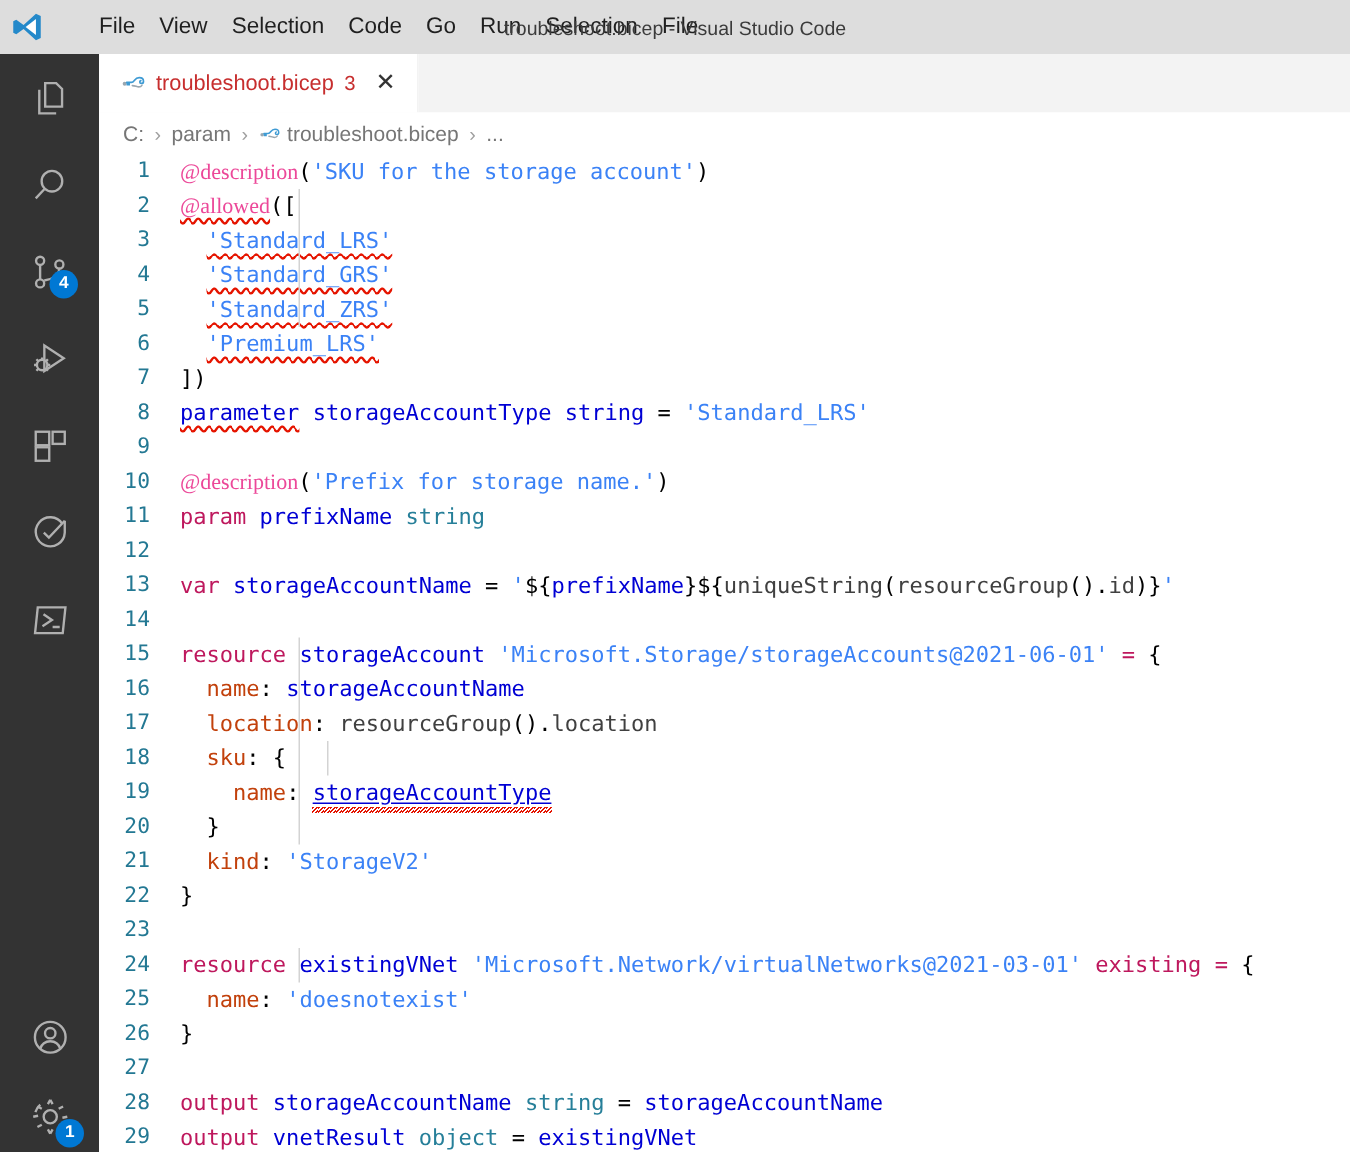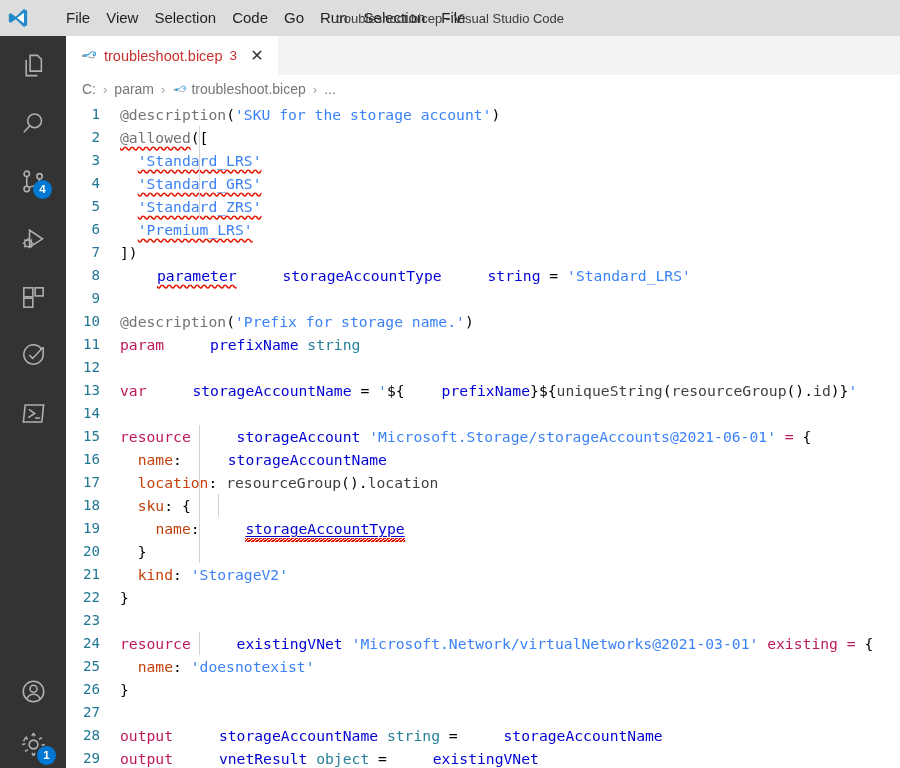--- a/index.html
+++ b/index.html
@@ -168,28 +168,28 @@
     padding-right: 20px;
     color: #237893;
     font-size: 14.2px;
     flex: none;
     user-select: none;
   }
   .linetext { position: relative; padding-left: 0; }
 
   
   .t-kw      { color: #be185d; }   
-  .t-id      { color: #0000d4; margin-left: 37px; }   
+  .t-id      { color: #0000d4; }   
   .t-str     { color: #3b82f6; }   
   .t-type    { color: #267f99; }   
   .t-fn      { color: #404040; }   
   .t-prop    { color: #c2410c; }   
   .t-plain   { color: #000000; }
   .t-punc    { color: #000000; }
-  .t-deco    { color: #737373; }
+  .t-deco    { color: #ec4899; font-family: Liberation Serif, serif; }
 
   
   .squig {
     text-decoration: underline wavy #e51400;
     text-decoration-skip-ink: none;
     text-underline-offset: 3px;
   }
   .both {
     position: relative;
     text-decoration: underline;

